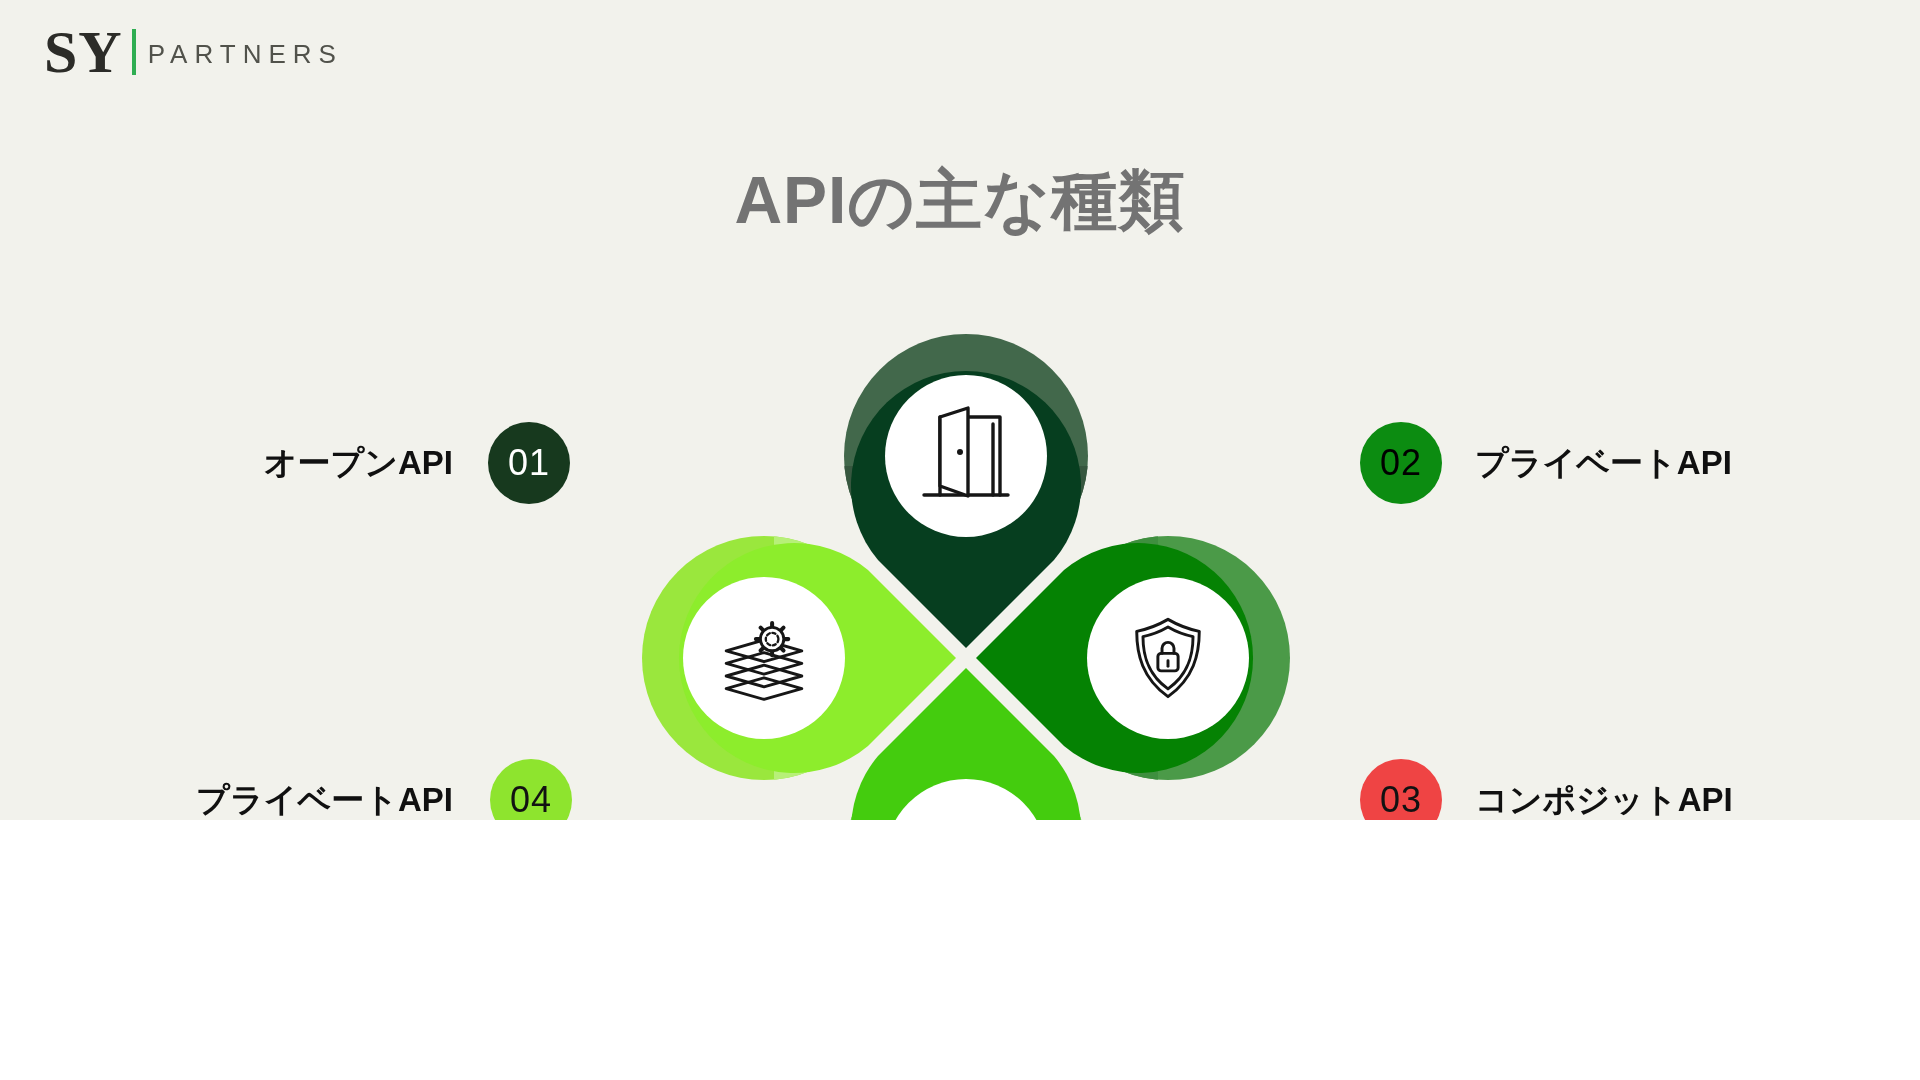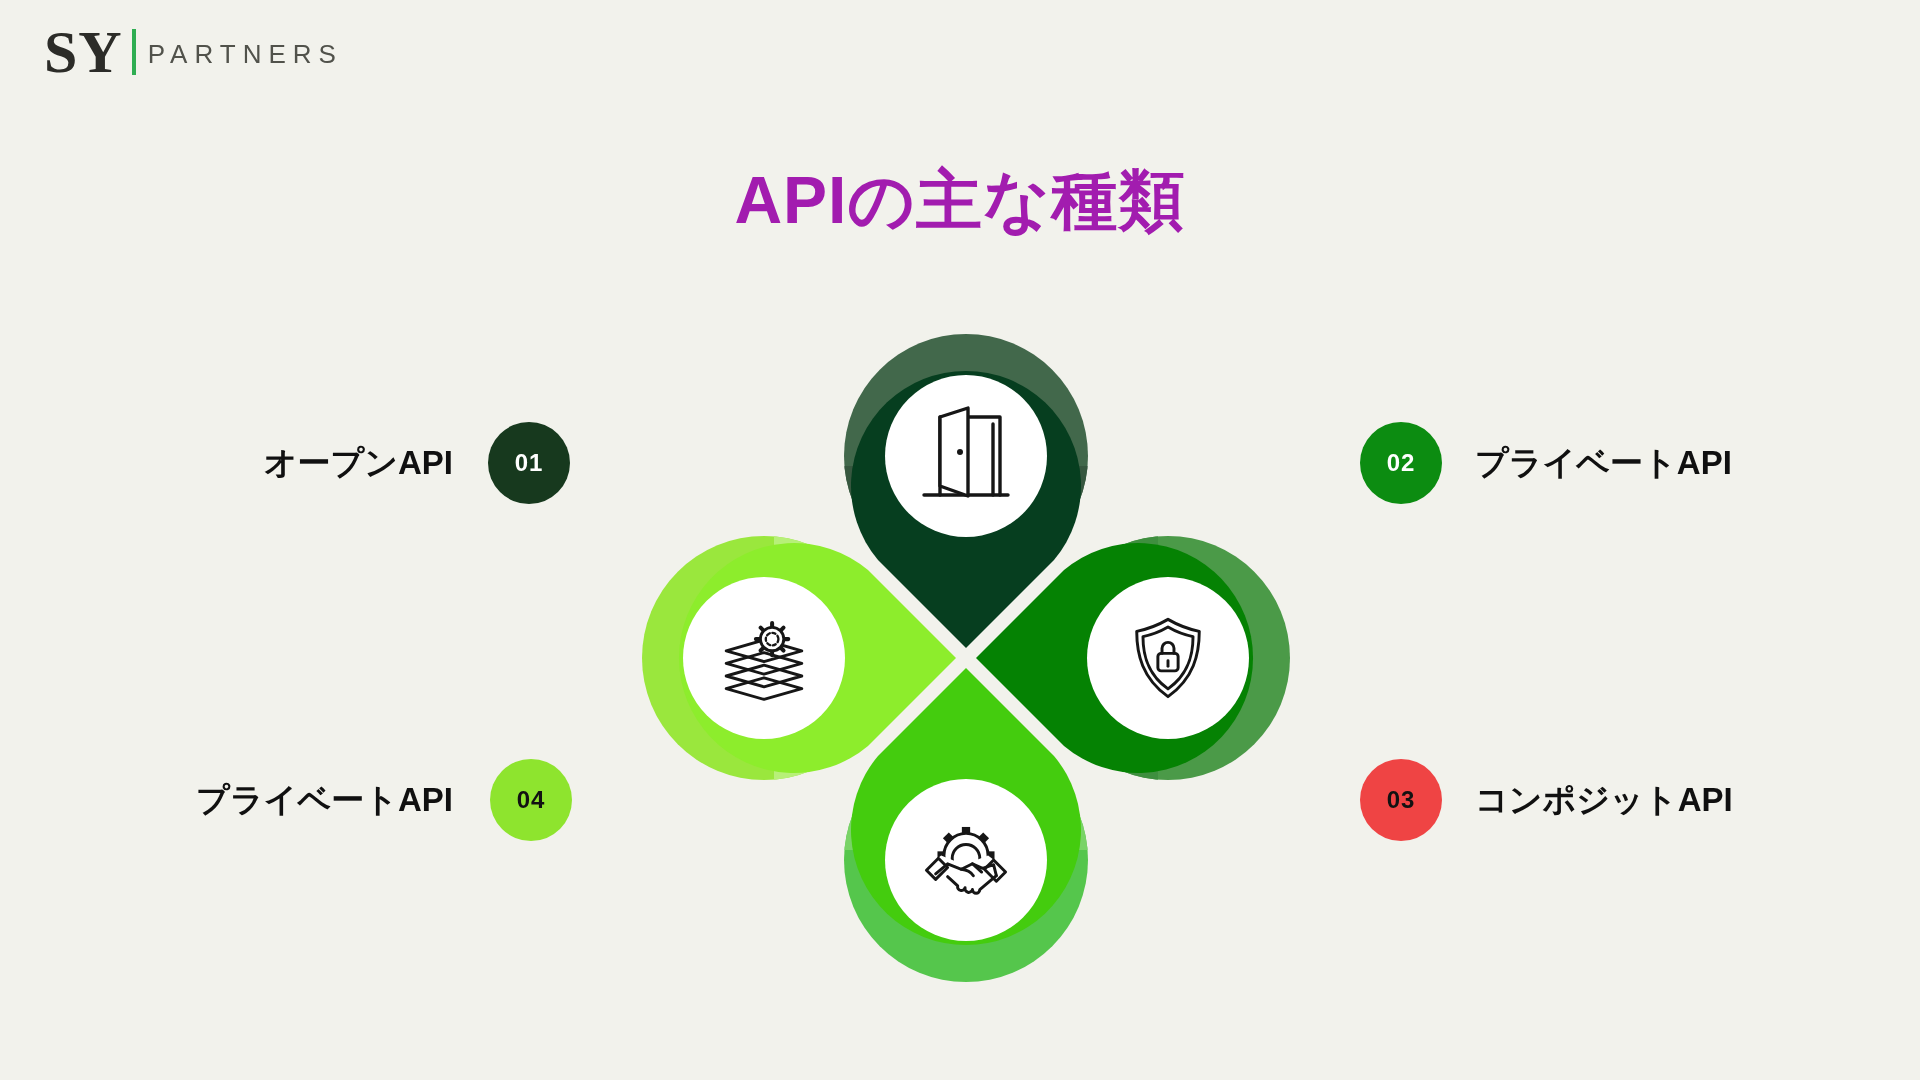--- a/index.html
+++ b/index.html
@@ -1,49 +1,49 @@
 <!DOCTYPE html>
 <html><head>
 <meta charset="utf-8">
 <style>
   html,body{margin:0;padding:0;}
   .stage{
     position:relative;
-    width:1920px;height:1080px;
+    width:1920px;height:820px;
     background:#f2f2ec;
     overflow:hidden;
     font-family:"Liberation Sans","DejaVu Sans",sans-serif;
   }
   
   .logo{position:absolute;left:44px;top:22px;display:flex;align-items:center;}
   .logo-sy{
     font-family:"Liberation Serif","DejaVu Serif",serif;
     font-weight:700;font-size:60px;line-height:60px;color:#2c2c28;letter-spacing:1px;
   }
   .logo-bar{width:4px;height:46px;margin:0 12px 0 9px;}
   .logo-partners{
     font-size:26px;color:#51524b;letter-spacing:7px;font-weight:400;margin-top:4px;
   }
   
   .title{
     position:absolute;left:0;right:0;top:156px;text-align:center;
-    font-size:66px;font-weight:800;color:#a21caf;letter-spacing:1px;
+    font-size:66px;font-weight:800;color:#737373;letter-spacing:1px;
   }
   
   .clover{position:absolute;left:626px;top:318px;width:680px;height:680px;}
   
   .row-label{
     position:absolute;height:82px;line-height:82px;
     font-size:33px;font-weight:700;color:#101010;white-space:nowrap;
   }
   .row-label.align-right{text-align:right;}
   .badge{
     position:absolute;width:82px;height:82px;border-radius:50%;
     display:flex;align-items:center;justify-content:center;
-    font-size:24px;font-weight:700;letter-spacing:1px;
+    font-size:36px;font-weight:400;letter-spacing:1px;
   }
   .b01{left:488px;top:422px;}
   .b02{left:1360px;top:422px;}
   .b03{left:1360px;top:759px;}
   .b04{left:490px;top:759px;}
   .l01{right:1467px;top:422px;}
   .l02{left:1475px;top:422px;}
   .l03{left:1475px;top:759px;}
   .l04{right:1467px;top:759px;}
 </style>
@@ -160,21 +160,21 @@
         <circle cx="0" cy="0" r="13" fill="#ffffff"></circle>
         <circle cx="0" cy="0" r="7" stroke-dasharray="3.5 3" stroke-width="2.6"></circle>
       </g>
     </g>
   </svg>
 
   <div class="badge b01" style="background-color: rgb(23, 57, 30);">
     <span style="color: rgb(255, 255, 255);">01</span>
   </div>
   <div class="badge b02" style="background-color: rgb(12, 140, 17);">
-    <span style="color: #ffffff;">02</span>
+    <span style="color: #000000;">02</span>
   </div>
   <div class="badge b03" style="background-color: #ef4444;">
     <span style="color: rgb(18, 18, 18);">03</span>
   </div>
   <div class="badge b04" style="background-color: rgb(142, 228, 46);">
     <span style="color: rgb(18, 18, 18); text-align: center;">04</span>
   </div>
 
   <div class="row-label l02">プライベートAPI</div>
   <div class="row-label align-right l01">オープンAPI</div>

